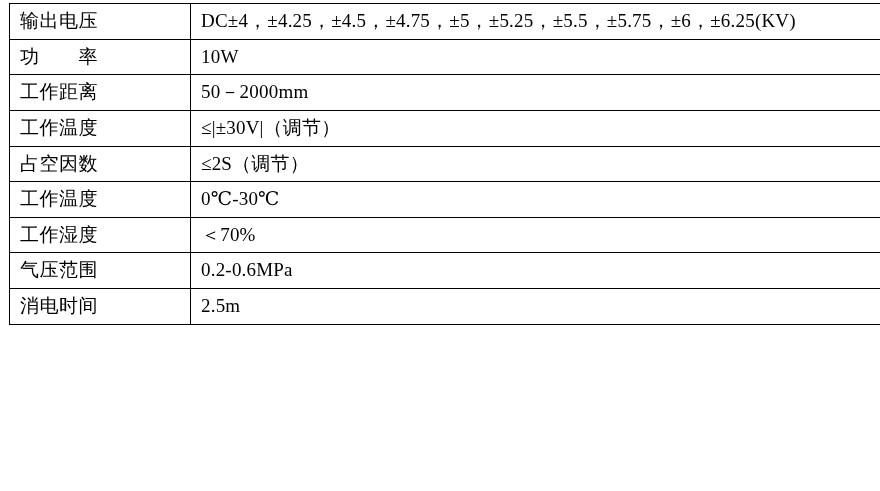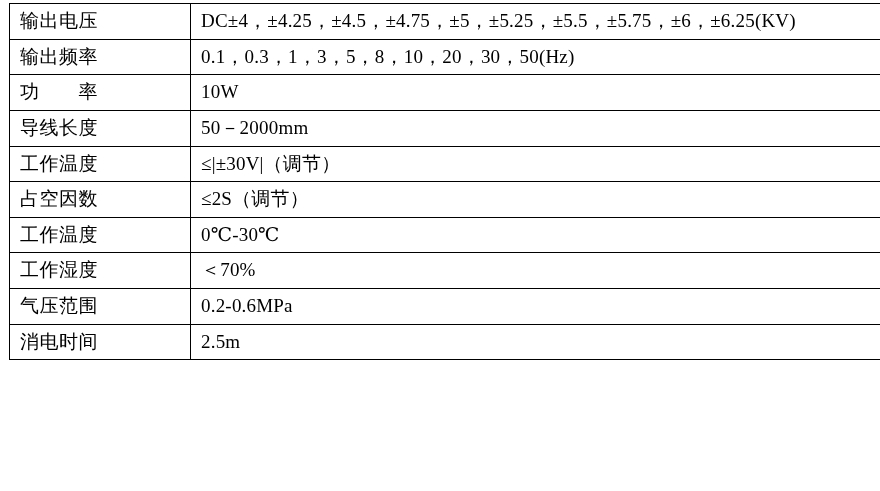--- a/index.html
+++ b/index.html
@@ -40,29 +40,25 @@
 </head>
 <body>
 
 <table class="spec-table">
   <tbody>
     <tr>
       <td class="label">输出电压</td>
       <td class="value">DC±4，±4.25，±4.5，±4.75，±5，±5.25，±5.5，±5.75，±6，±6.25(KV)</td>
     </tr>
     <tr>
-      <td class="label">输出频率</td>
-      <td class="value">0.1，0.3，1，3，5，8，10，20，30，50(Hz)</td>
-    </tr>
-    <tr>
       <td class="label">功　　率</td>
       <td class="value">10W</td>
     </tr>
     <tr>
-      <td class="label">导线长度</td>
+      <td class="label">工作距离</td>
       <td class="value">50－2000mm</td>
     </tr>
     <tr>
       <td class="label">工作温度</td>
       <td class="value">≤|±30V|（调节）</td>
     </tr>
     <tr>
       <td class="label">占空因数</td>
       <td class="value">≤2S（调节）</td>
     </tr>

